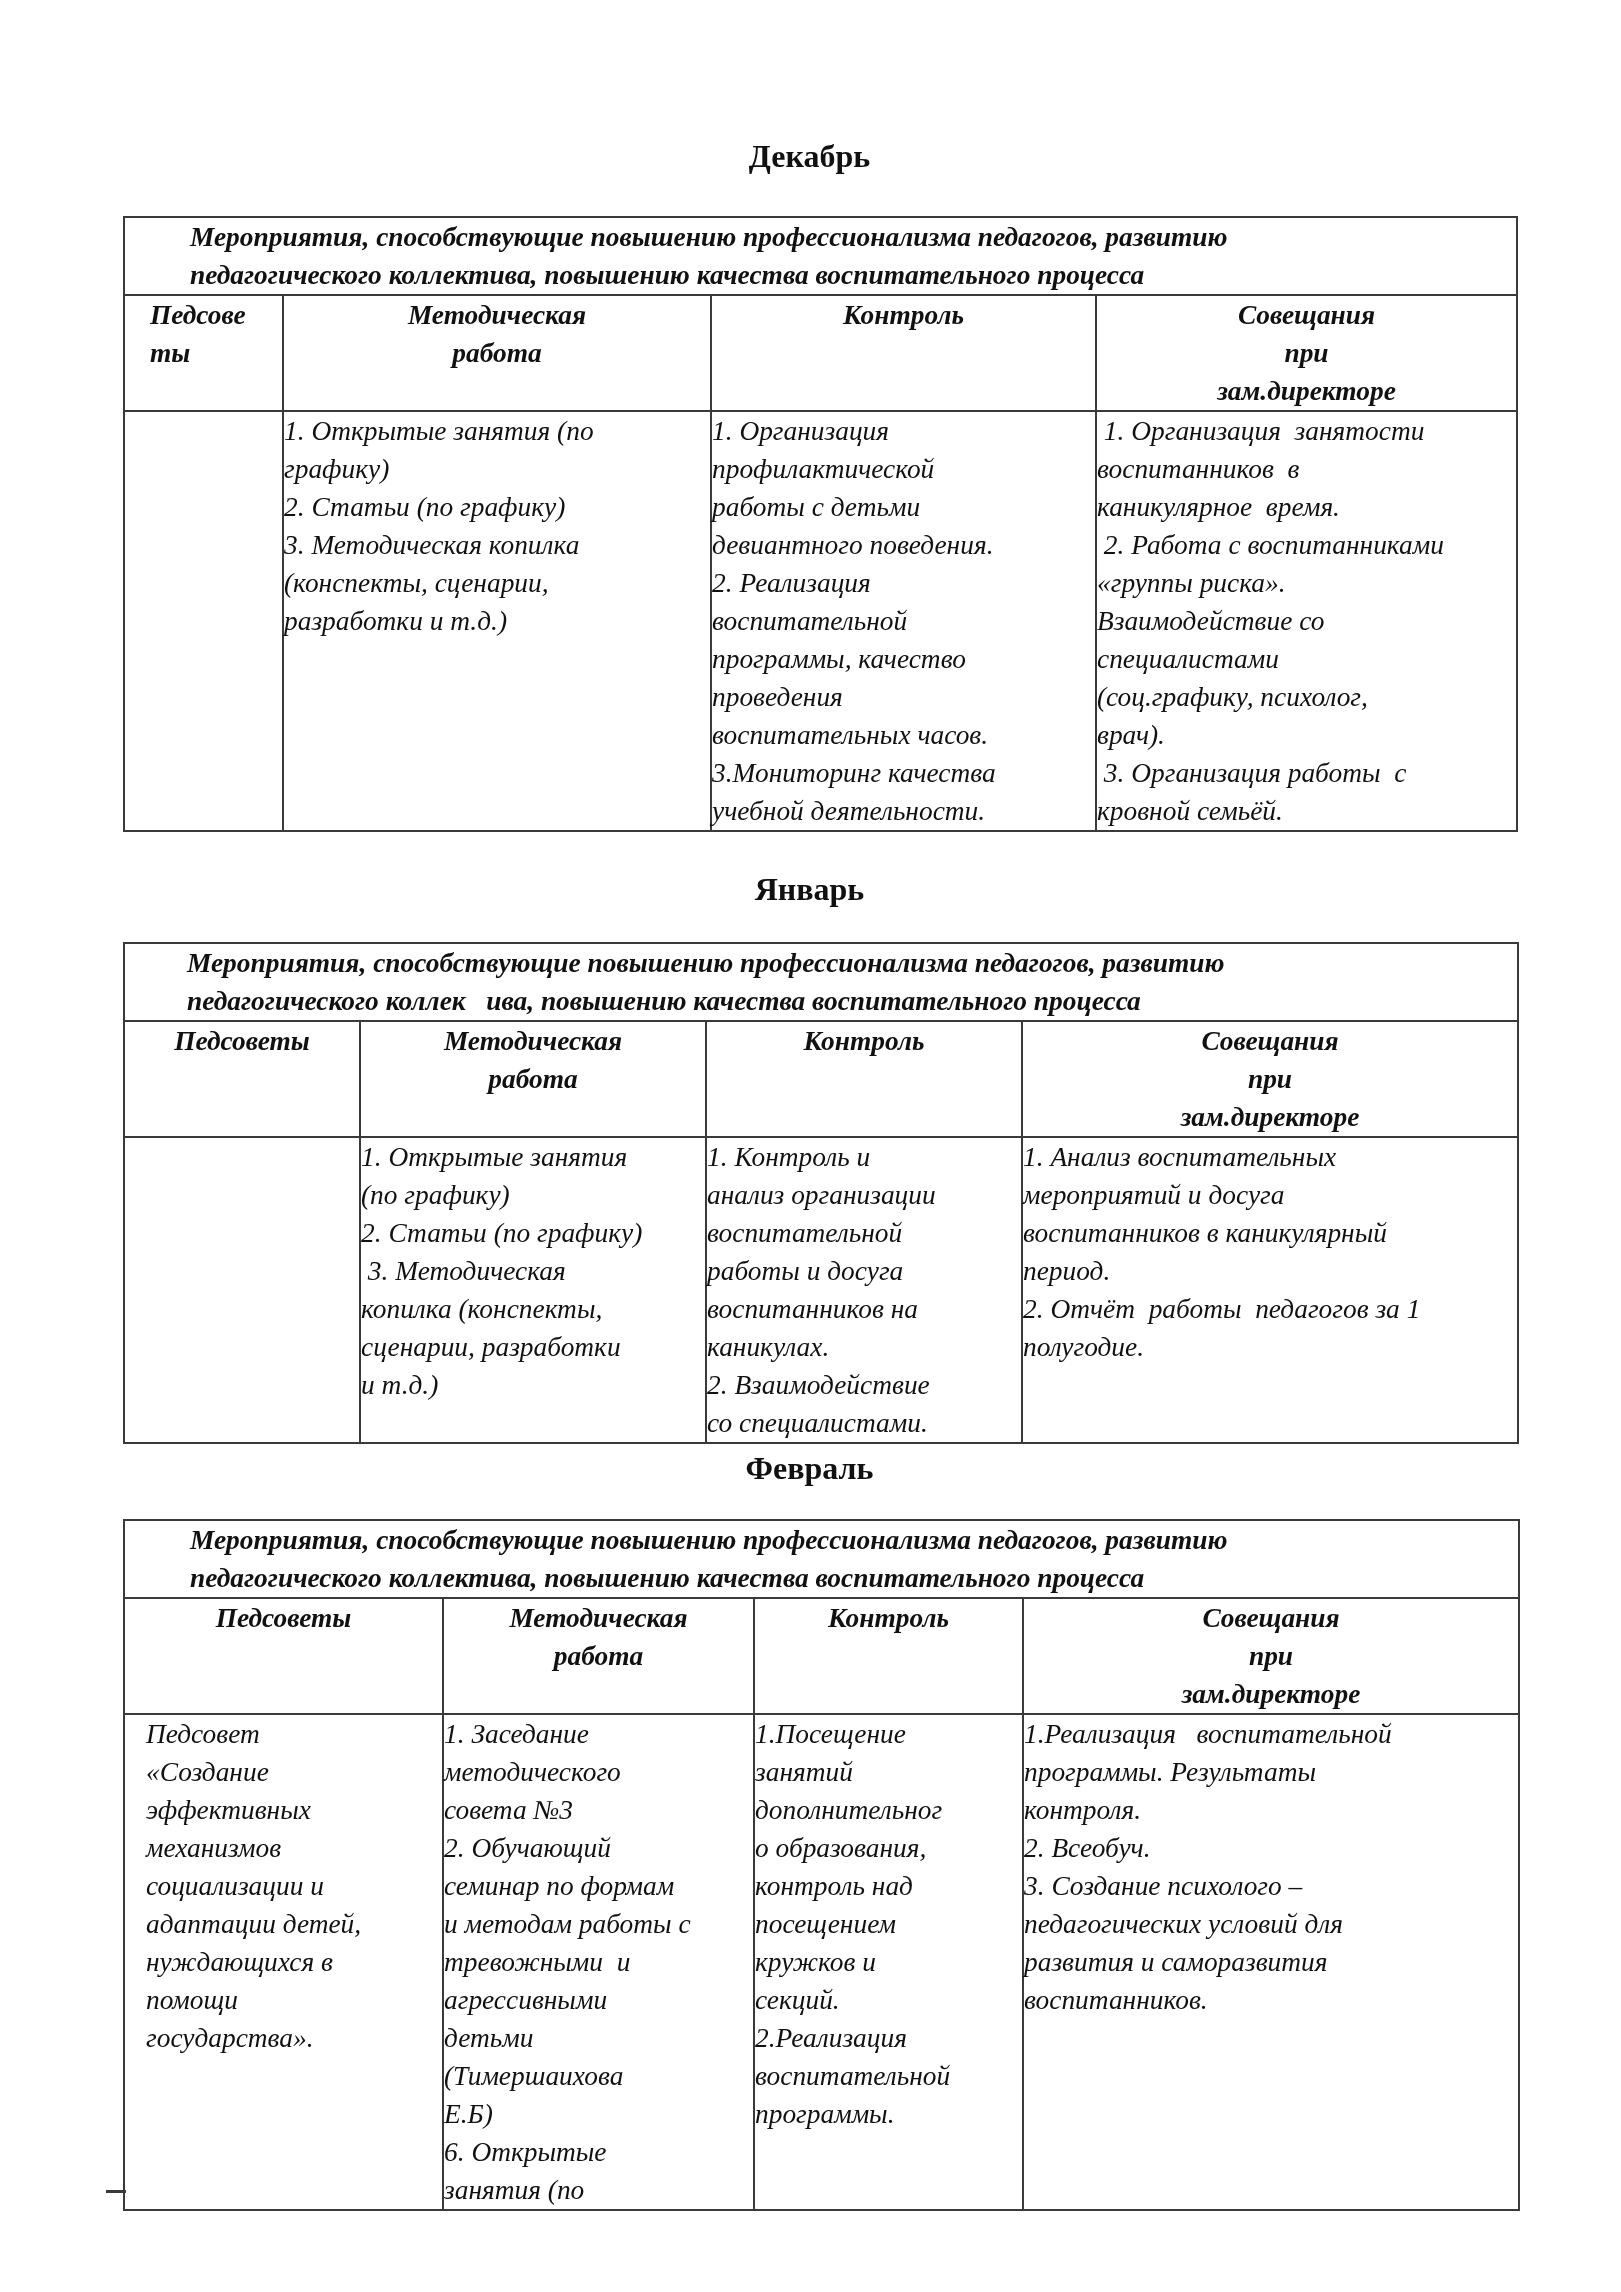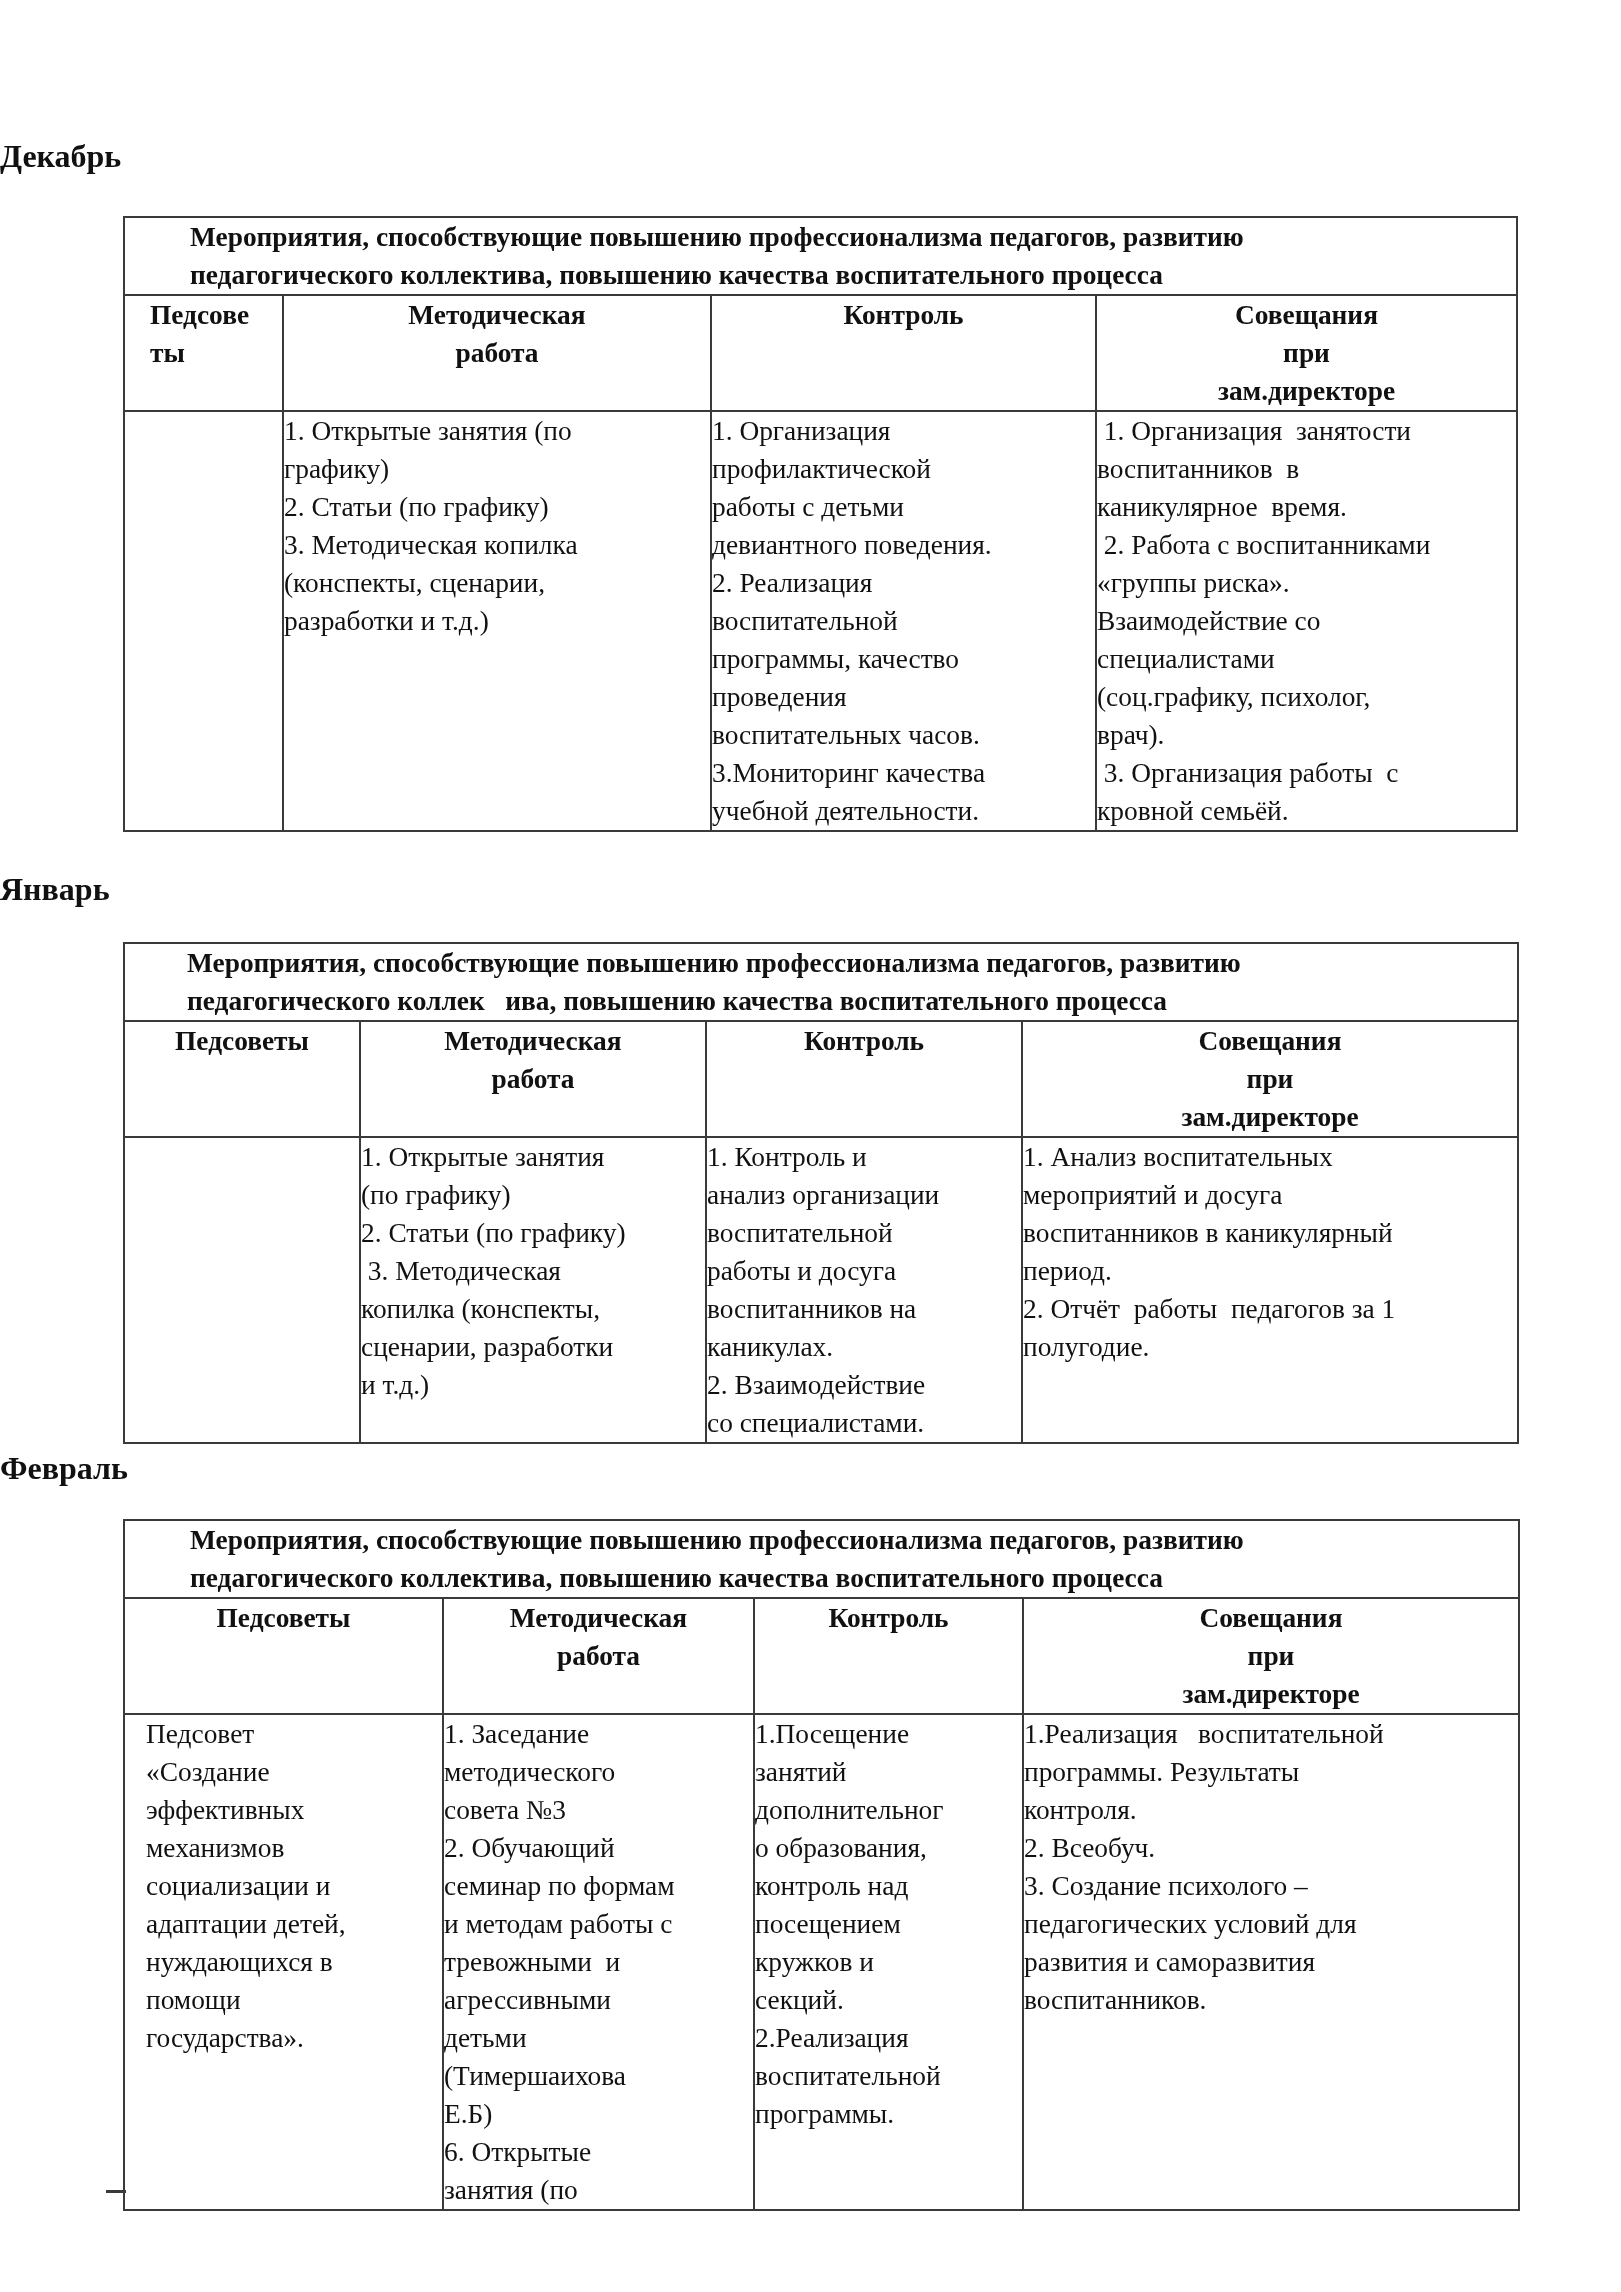--- a/index.html
+++ b/index.html
@@ -1,26 +1,26 @@
 <!DOCTYPE html>
 <html><head>
 <meta charset="utf-8">
 <style>
   html, body { margin: 0; padding: 0; background: #ffffff; }
   body {
     width: 1621px; height: 2293px; position: relative; overflow: hidden;
     font-family: "Liberation Serif", "DejaVu Serif", serif; color: #111;
   }
   .month-title {
-    position: absolute; left: 0; width: 1619px; 
+    position: absolute; left: 0; width: 1619px; text-align: center;
     font-weight: bold; font-size: 32px; line-height: 39px;
   }
   table.plan {
     position: absolute; left: 123px; width: 1394px;
-    border-collapse: collapse; table-layout: fixed;
+    border-collapse: collapse; table-layout: fixed; font-style: italic;
   }
   table.plan td {
     border: 2.5px solid #3a3a3a; vertical-align: top; padding: 0;
     font-size: 27.4px; line-height: 38px;
   }
   td.banner {
     font-weight: bold; font-size: 27.4px; line-height: 37px;
     padding: 0 0 0 65px !important; height: 75px; vertical-align: top;
   }
   td.colhead {

